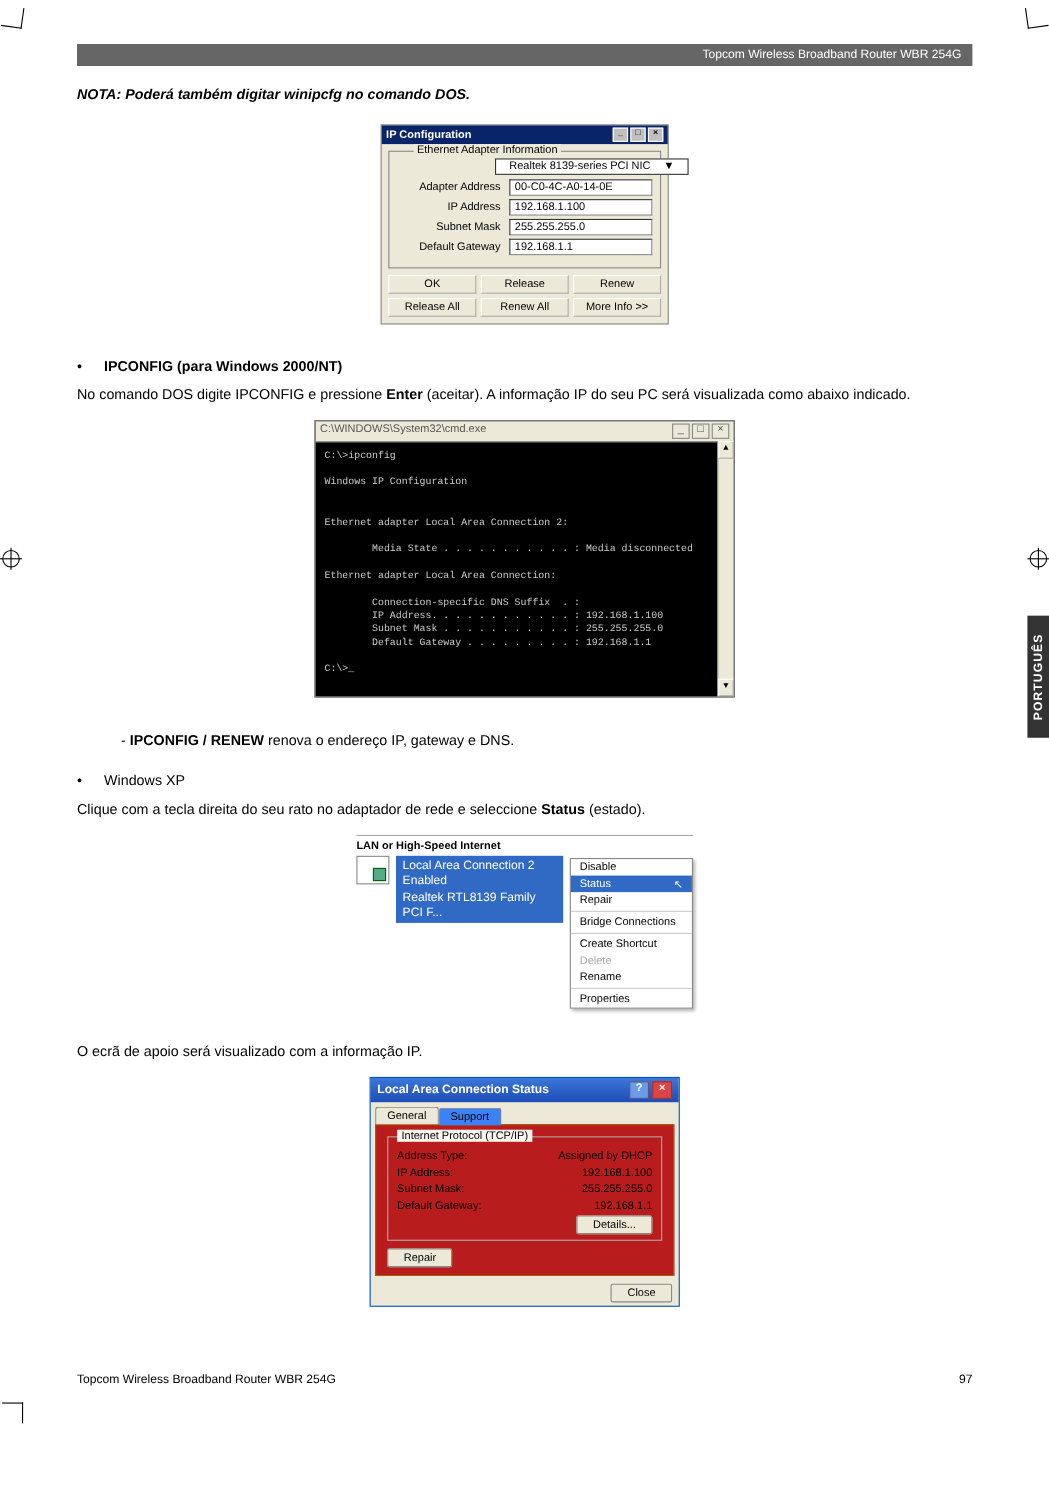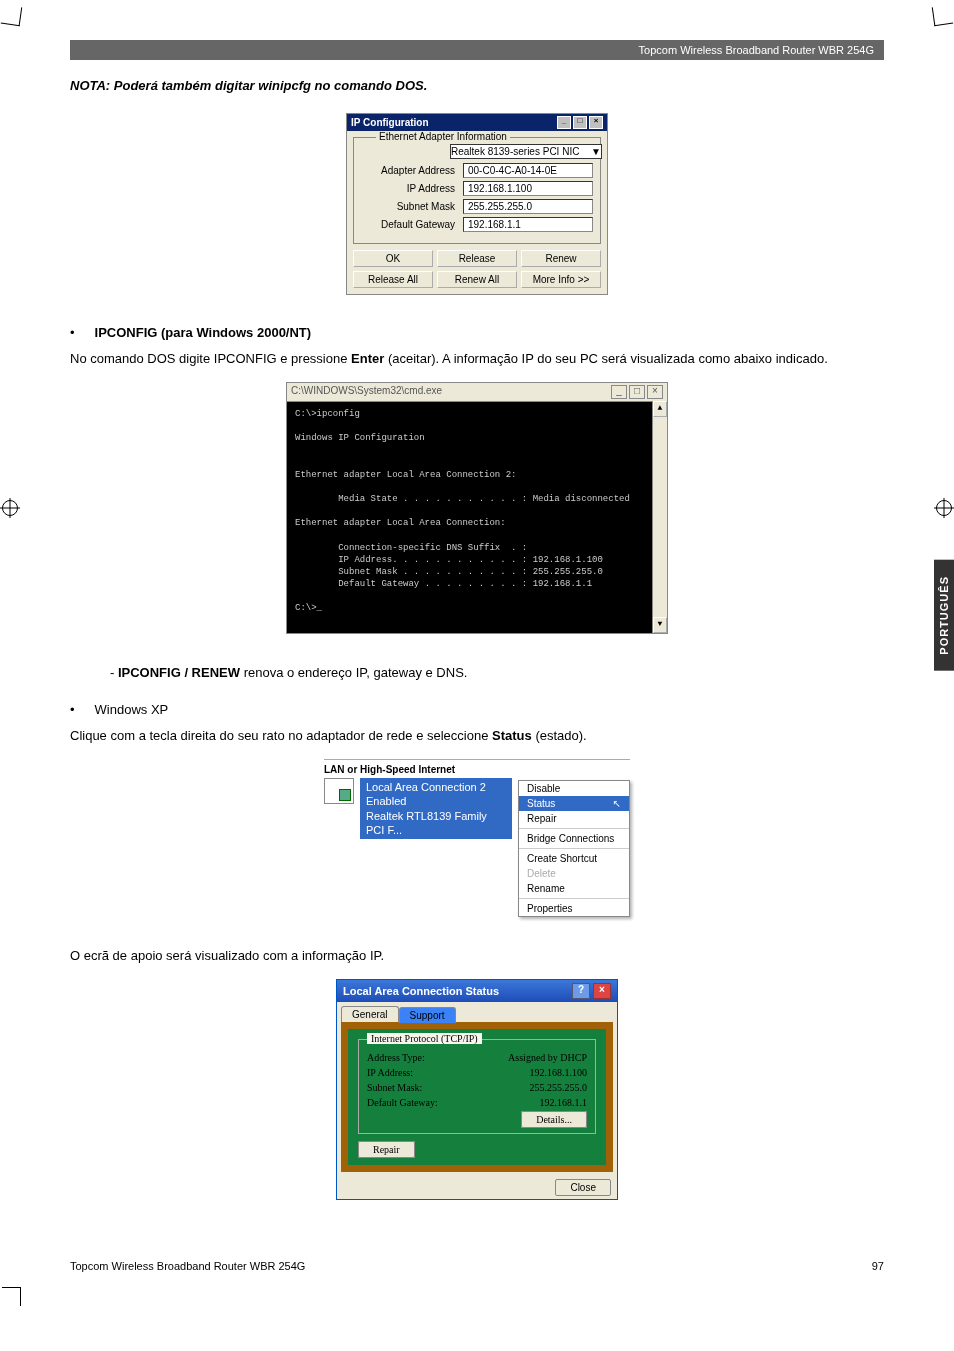--- a/index.html
+++ b/index.html
@@ -96,21 +96,21 @@
   .field-row .fval {
     border: 1px inset #888;
     background: #fff;
     padding: 1px 4px;
     width: 120px;
     font-size: 10px;
   }
   .select-box {
     border: 1px solid #333;
     background: #fff;
-    padding: 1px 0;
+    padding: 1px 12px;
     width: 150px;
     font-size: 10px;
     display: flex;
     justify-content: space-between;
     margin-left: 90px;
     margin-bottom: 4px;
   }
   .btnrow {
     display: flex;
     justify-content: space-between;
@@ -290,25 +290,24 @@
     background: #ece9d8;
     font-size: 10px;
     border-radius: 3px 3px 0 0;
   }
   .tab.active {
     background: #3b82f6;
     position: relative;
     top: 1px;
   }
   .status-body {
-    border: 7px solid #a16207;
+    border: 1px solid #a16207;
     margin: 0 4px 4px 4px;
     padding: 10px;
-    background: #15803d;
-    font-family: Liberation Serif, serif;
+    background: #b91c1c;
   }
   .fieldset {
     border: 1px solid #aaa;
     padding: 8px;
     position: relative;
     margin-bottom: 10px;
   }
   .fieldset .fslabel {
     position: absolute;
     top: -7px;

